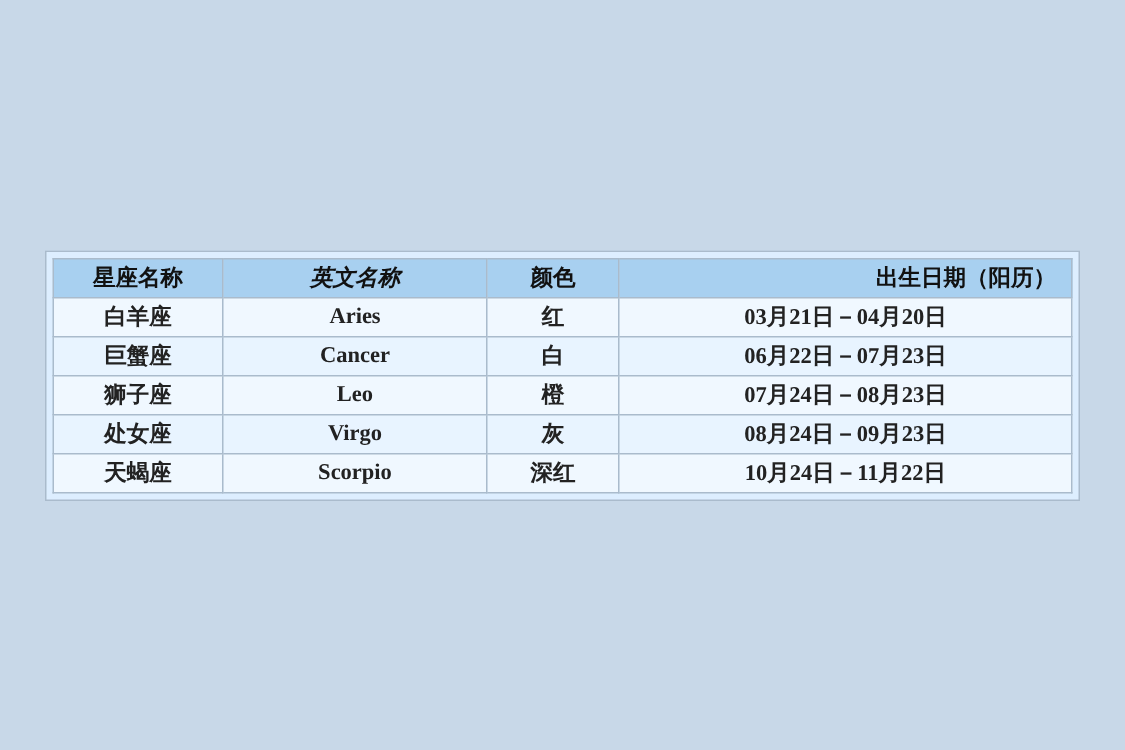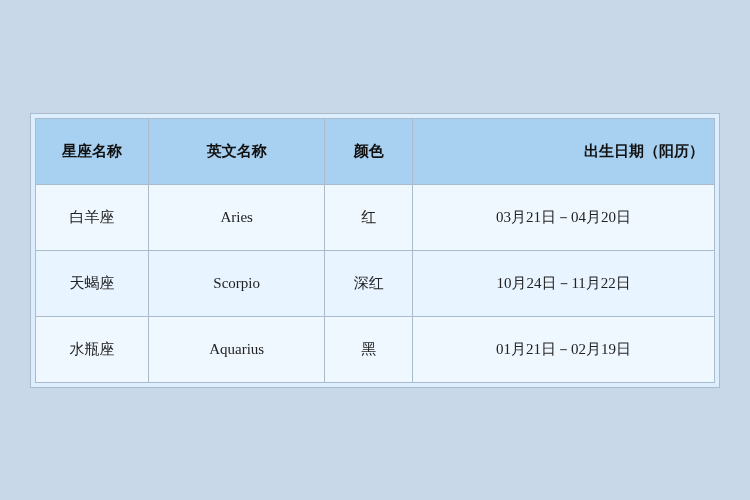--- a/index.html
+++ b/index.html
@@ -21,42 +21,43 @@
     }
 
     table {
       border-collapse: collapse;
       width: 680px;
     }
 
     th, td {
       border: 1px solid #aabbcc;
       text-align: center;
-      padding: 23px 10px;
+      padding: 3px 10px;
       font-size: 15px;
       color: #222;
     }
 
     thead th {
       background-color: #a8d0f0;
       font-weight: bold;
       font-size: 15px;
       color: #111;
     }
 
     tbody tr {
       background-color: #f0f8ff;
+      font-weight: bold;
     }
 
     tbody tr:nth-child(even) {
       background-color: #e8f4ff;
     }
 
     .col-zh { width: 90px; }
-    .col-en { width: 140px; }
+    .col-en { width: 140px; font-style: italic; }
     .col-color { width: 70px; }
     .col-date { width: 240px; text-align: right; }
   </style>
 </head>
 <body>
 
 <div class="table-wrapper">
   <table>
     <thead>
       <tr>
@@ -67,26 +68,38 @@
       </tr>
     </thead>
     <tbody id="table-body">
     <tr>
           <td>白羊座</td>
           <td>Aries</td>
           <td>红</td>
           <td>03月21日－04月20日</td>
         </tr>
         <tr>
+          <td>巨蟹座</td>
+          <td>Cancer</td>
+          <td>白</td>
+          <td>06月22日－07月23日</td>
+        </tr>
+        <tr>
+          <td>狮子座</td>
+          <td>Leo</td>
+          <td>橙</td>
+          <td>07月24日－08月23日</td>
+        </tr>
+        <tr>
+          <td>处女座</td>
+          <td>Virgo</td>
+          <td>灰</td>
+          <td>08月24日－09月23日</td>
+        </tr>
+        <tr>
           <td>天蝎座</td>
           <td>Scorpio</td>
           <td>深红</td>
           <td>10月24日－11月22日</td>
-        </tr>
-        <tr>
-          <td>水瓶座</td>
-          <td>Aquarius</td>
-          <td>黑</td>
-          <td>01月21日－02月19日</td>
         </tr>
       </tbody>
   </table>
 </div>
 
 </body></html>

